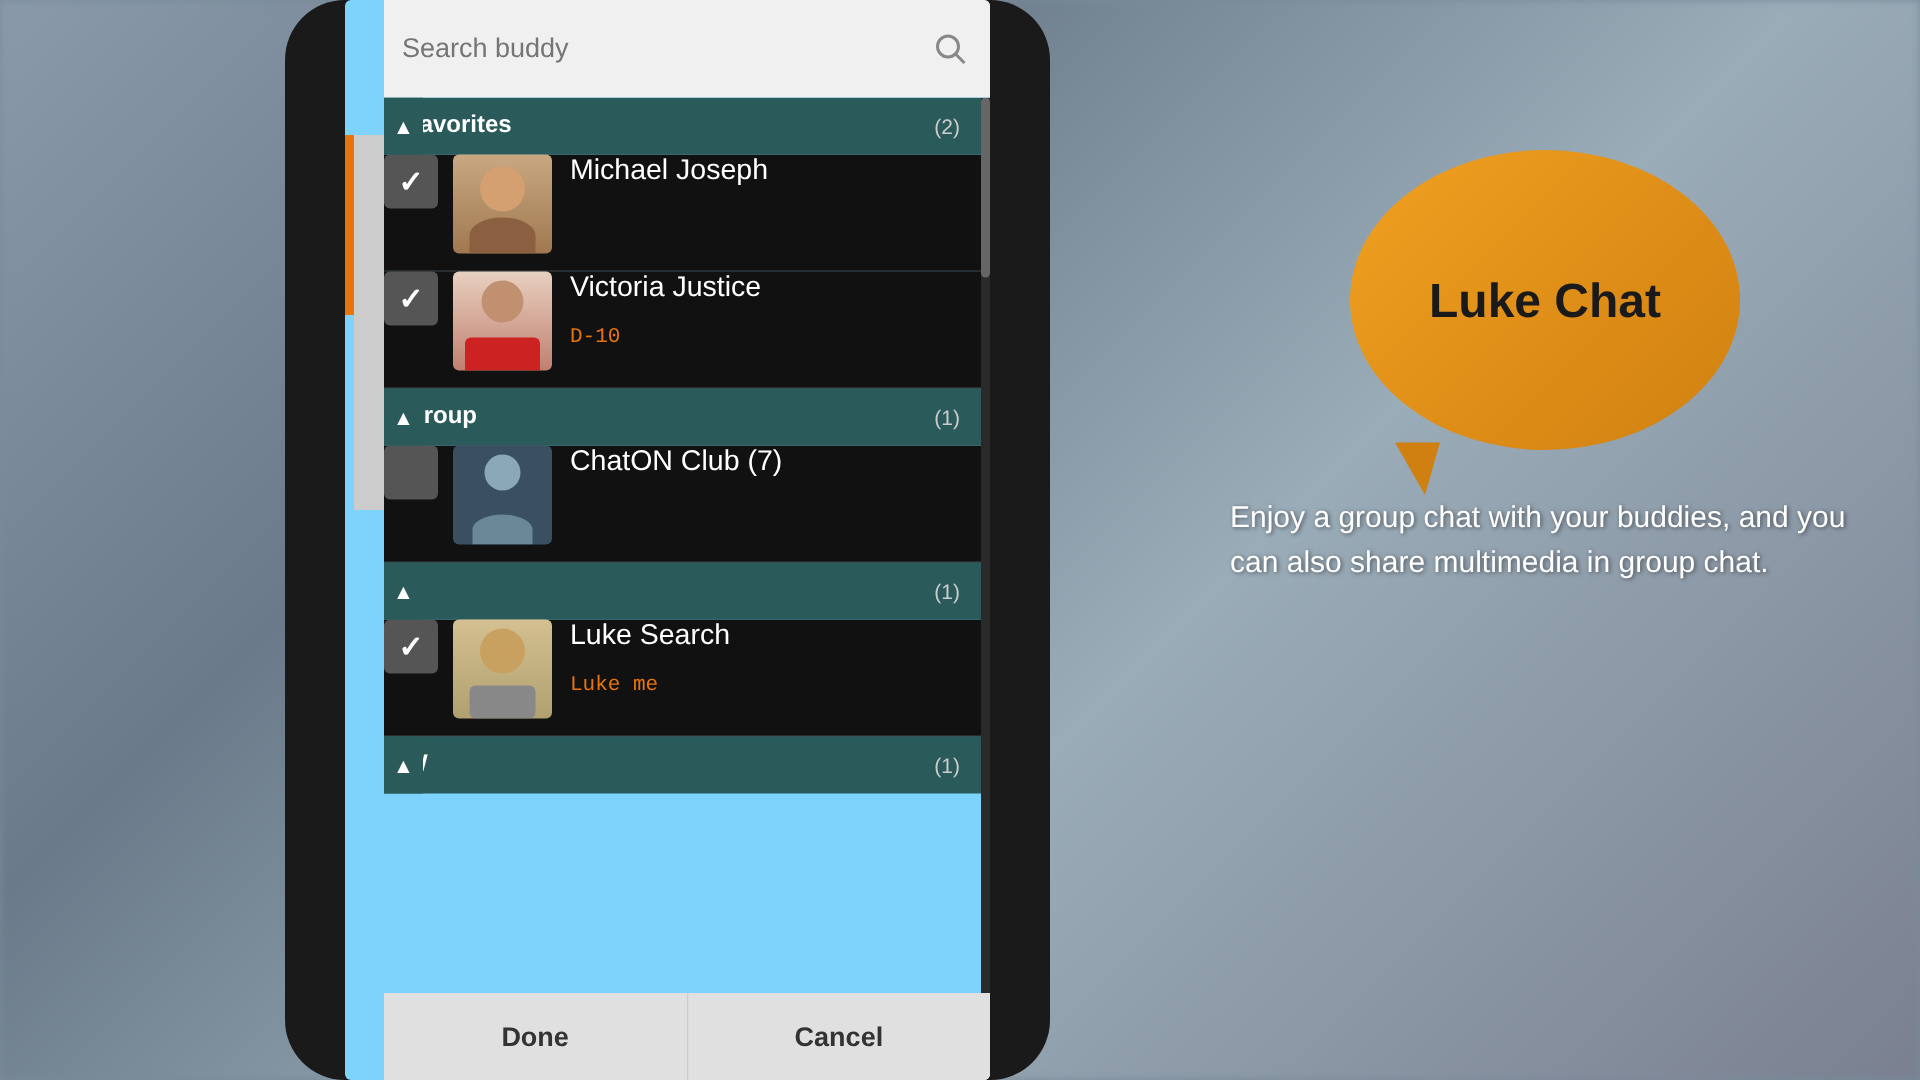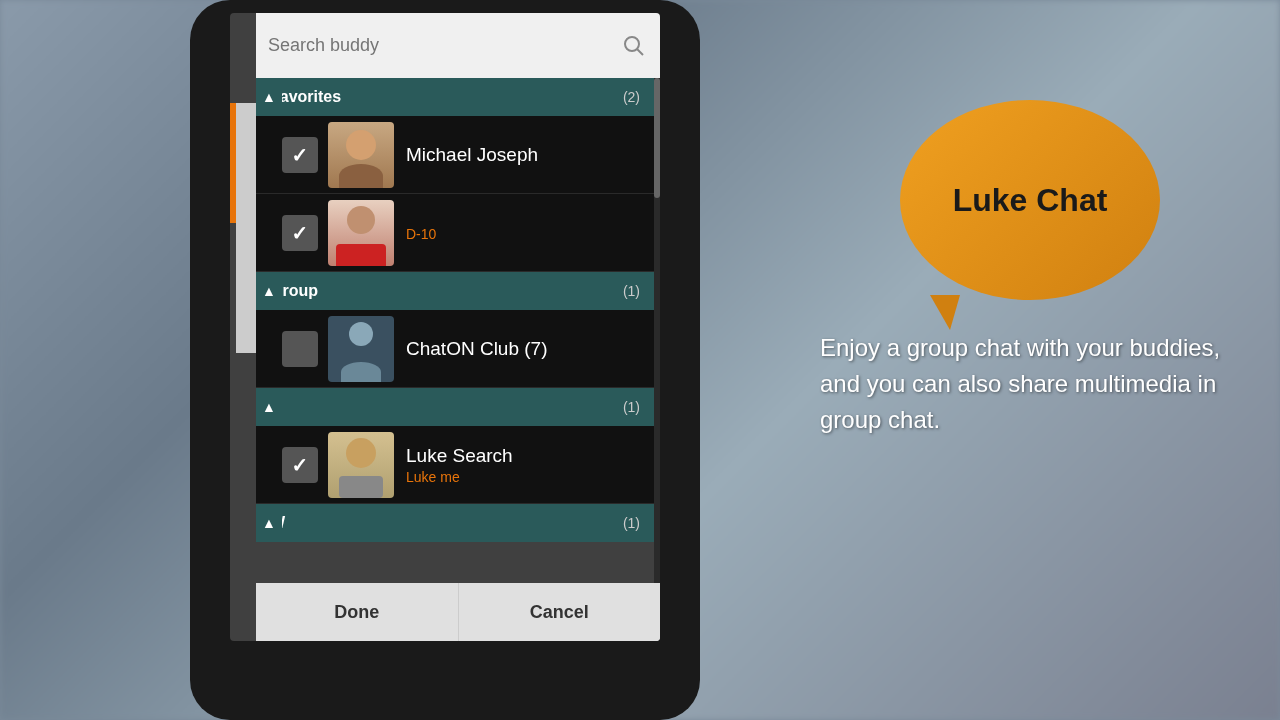--- a/index.html
+++ b/index.html
@@ -38,24 +38,24 @@
       width: 510px;
       height: 720px;
       background: #1a1a1a;
       border-radius: 40px;
     }
 
     
     .phone-screen {
       position: absolute;
       left: 40px;
-      top: 13px;
+      top: 0;
       width: 430px;
-      height: 628px;
-      background: #404040;
+      height: 720px;
+      background: #7dd3fc;
       overflow: hidden;
       border-radius: 4px;
     }
 
     
     .side-accent {
       position: absolute;
       left: 0;
       top: 90px;
       width: 6px;
@@ -123,25 +123,23 @@
     }
 
     .section-header-count {
       color: #ccc;
       font-size: 14px;
     }
 
     
     .contact-row {
       display: flex;
-      align-items: center;
       background: #111;
       border-bottom: 1px solid #2a2a2a;
       height: 78px;
-      padding-left: 26px;
     }
 
     .checkbox {
       width: 36px;
       height: 36px;
       background: #555;
       border-radius: 4px;
       display: flex;
       align-items: center;
       justify-content: center;
@@ -287,21 +285,22 @@
 
     .contact-name {
       color: #fff;
       font-size: 19px;
       font-weight: normal;
     }
 
     .contact-status {
       color: #e8740a;
       font-size: 14px;
-      margin-top: 2px;
+      margin-top: 14px;
+      font-family: Liberation Mono, monospace;
     }
 
     
     .bottom-buttons {
       position: absolute;
       bottom: 0;
       left: 26px;
       right: 0;
       height: 58px;
       display: flex;
@@ -378,21 +377,21 @@
       font-size: 32px;
       font-weight: bold;
       color: #1a1a1a;
       text-align: center;
       line-height: 1.2;
       padding: 0 20px;
     }
 
     .description-text {
       color: #fff;
-      font-size: 24px;
+      font-size: 20px;
       line-height: 1.5;
       text-align: left;
       margin-top: 20px;
       text-shadow: 1px 1px 3px rgba(0,0,0,0.5);
     }
 
     .content-area {
       position: absolute;
       top: 0;
       left: 0;
@@ -478,20 +477,21 @@
           <div class="avatar avatar-michael"></div>
           <div class="contact-info">
             <div class="contact-name">Michael Joseph</div>
           </div>
         </div>
 
         <div class="contact-row">
           <div class="checkbox checked"></div>
           <div class="avatar avatar-victoria"></div>
           <div class="contact-info">
+            <div class="contact-name">Victoria Justice</div>
             <div class="contact-status">D-10</div>
           </div>
         </div>
 
         <div style="position:relative;">
           <div class="section-header">
             <span class="section-header-label">Group</span>
             <span class="section-header-count">(1)</span>
           </div>
           <div style="position:absolute; left:0; top:0; width:26px; height:38px; background:#2a5a5a; display:flex; align-items:center; justify-content:center; z-index:6;">

